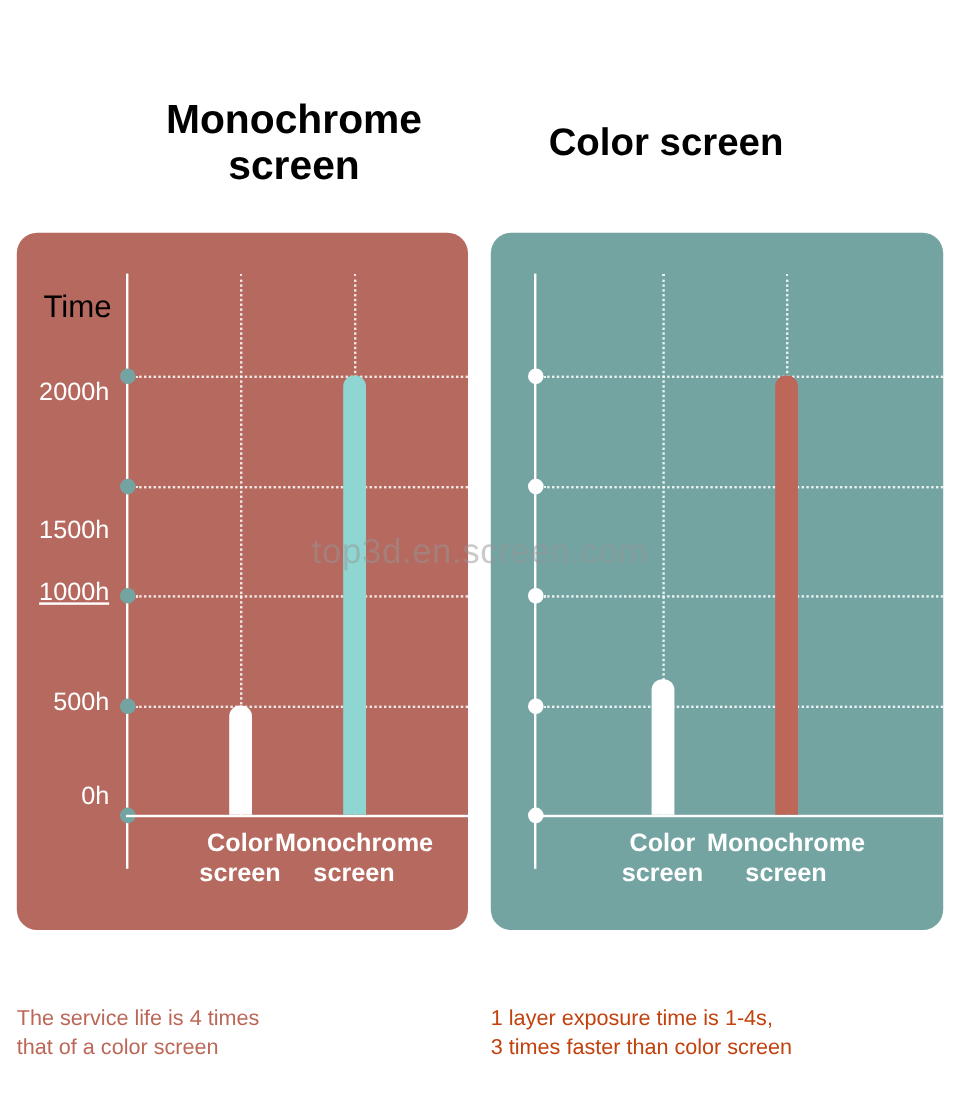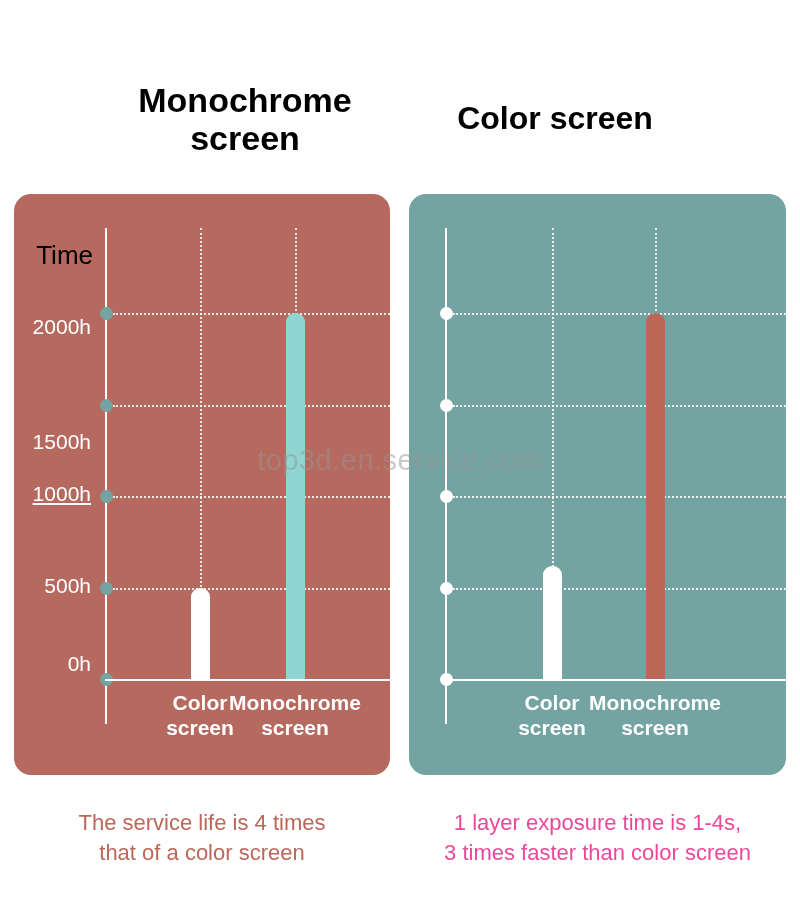--- a/index.html
+++ b/index.html
@@ -132,23 +132,22 @@
     font-size: 21px;
     font-weight: bold;
     text-align: center;
     line-height: 1.18;
     white-space: pre-line;
   }
 
   
   .caption {
     position: absolute;
-    top: 808px;
-    font-size: 22px;
-    text-align: center;
+    top: 836px;
+    font-size: 18px;
     line-height: 1.36;
     white-space: pre-line;
   }
   #caption-left  { left: 14px;  width: 376px; color: #BC6757; }
   #caption-right { left: 409px; width: 377px; color: #73A4A2; }
 
   
   #watermark {
     position: absolute;
     left: 0;
@@ -220,16 +219,16 @@
       <div class="bar" style="left: 236.5px; top: 119px; width: 19px; height: 366px; background: rgb(188, 103, 87);"></div>
       <div class="cat-label" style="left: 63px; top: 497px; width: 160px;">Color
 screen</div>
       <div class="cat-label" style="left: 166px; top: 497px; width: 160px;">Monochrome
 screen</div>
     </div>
 </div>
 
 <div class="caption" id="caption-left" style="color: rgb(188, 103, 87);">The service life is 4 times
 that of a color screen</div>
-<div class="caption" id="caption-right" style="color: #ec4899;">1 layer exposure time is 1-4s,
+<div class="caption" id="caption-right" style="color: #c2410c;">1 layer exposure time is 1-4s,
 3 times faster than color screen</div>
 
-<div id="watermark">top3d.en.service.com</div>
+<div id="watermark">top3d.en.screen.com</div>
 
 </body></html>

